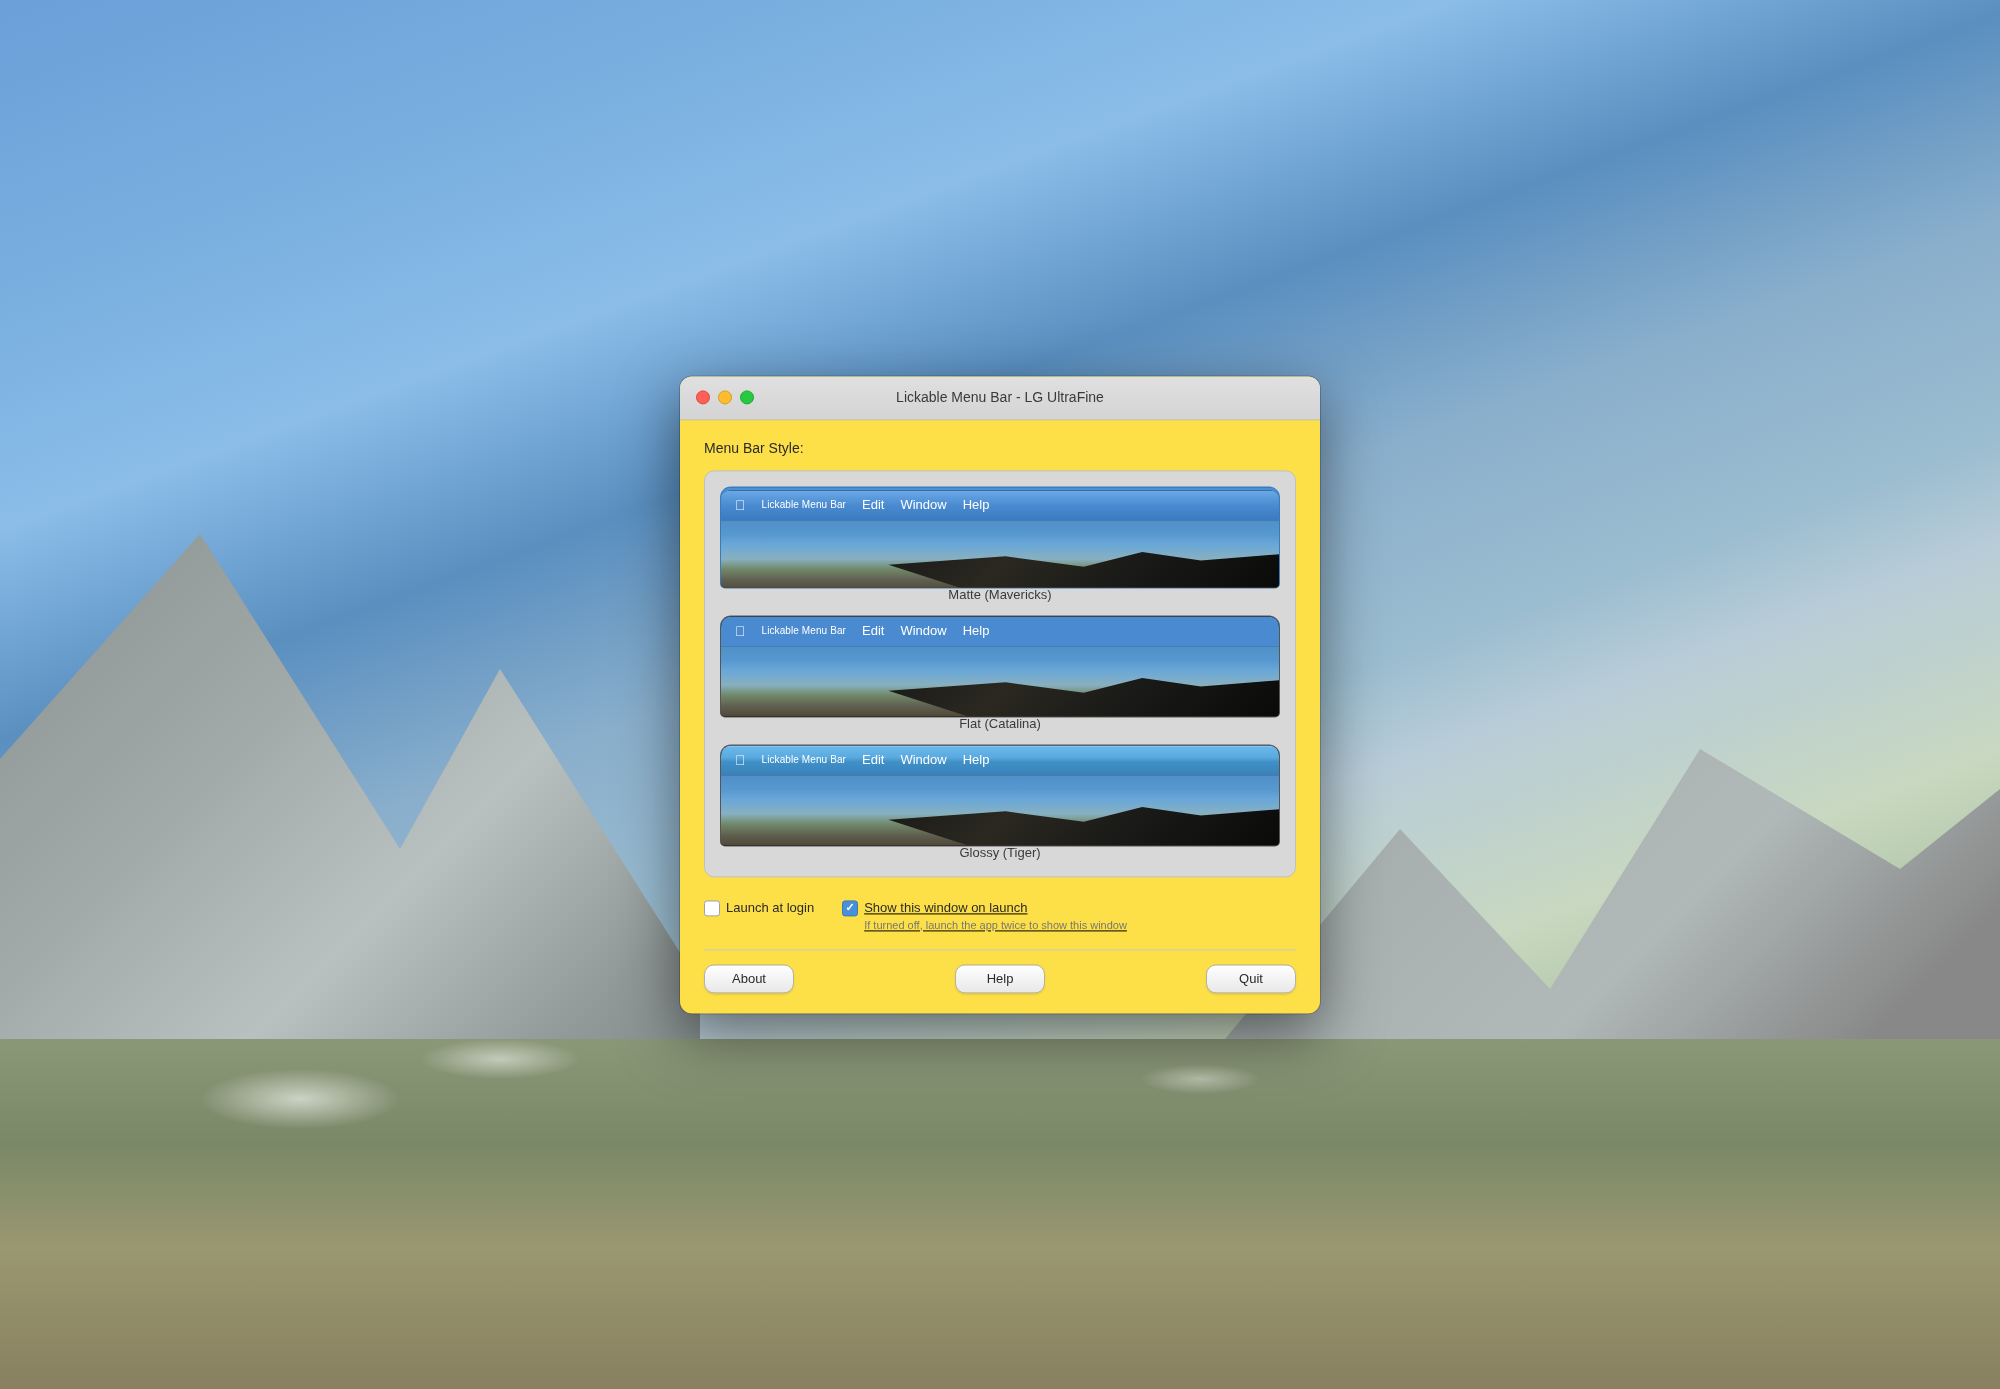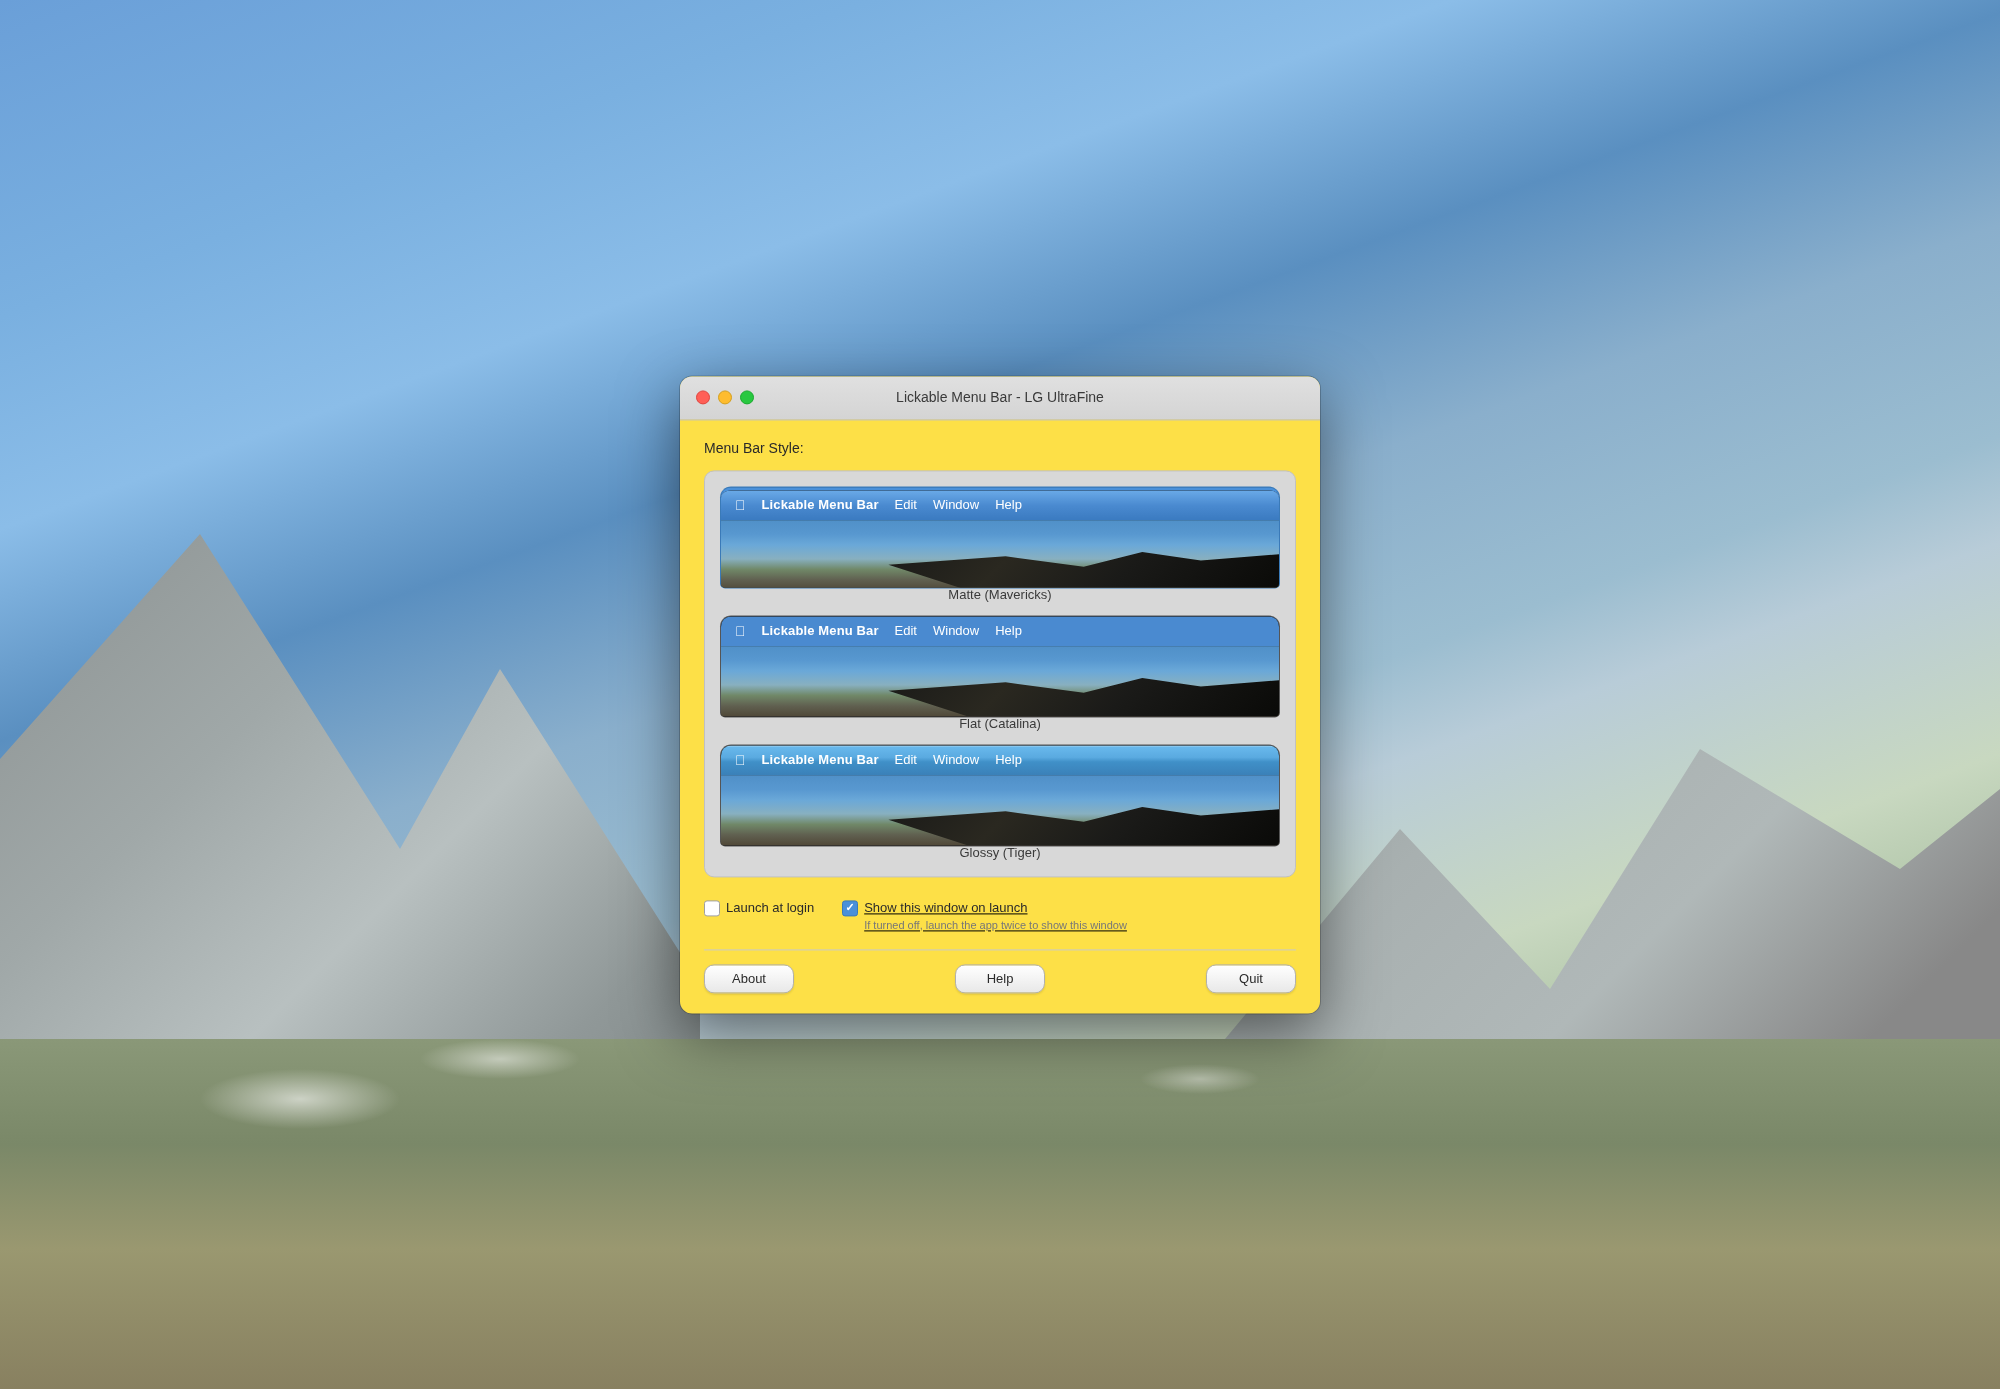--- a/index.html
+++ b/index.html
@@ -205,22 +205,22 @@
     }
 
     .apple-icon {
       color: white;
       font-size: 14px;
       opacity: 0.95;
     }
 
     .menu-app-name {
       color: white;
-      font-size: 13px;
-      font-weight: 700;
+      font-size: 10px;
+      font-weight: 400;
       letter-spacing: 0.01em;
     }
 
     .menu-item {
       color: white;
       font-size: 13px;
       font-weight: 400;
     }
 
     

